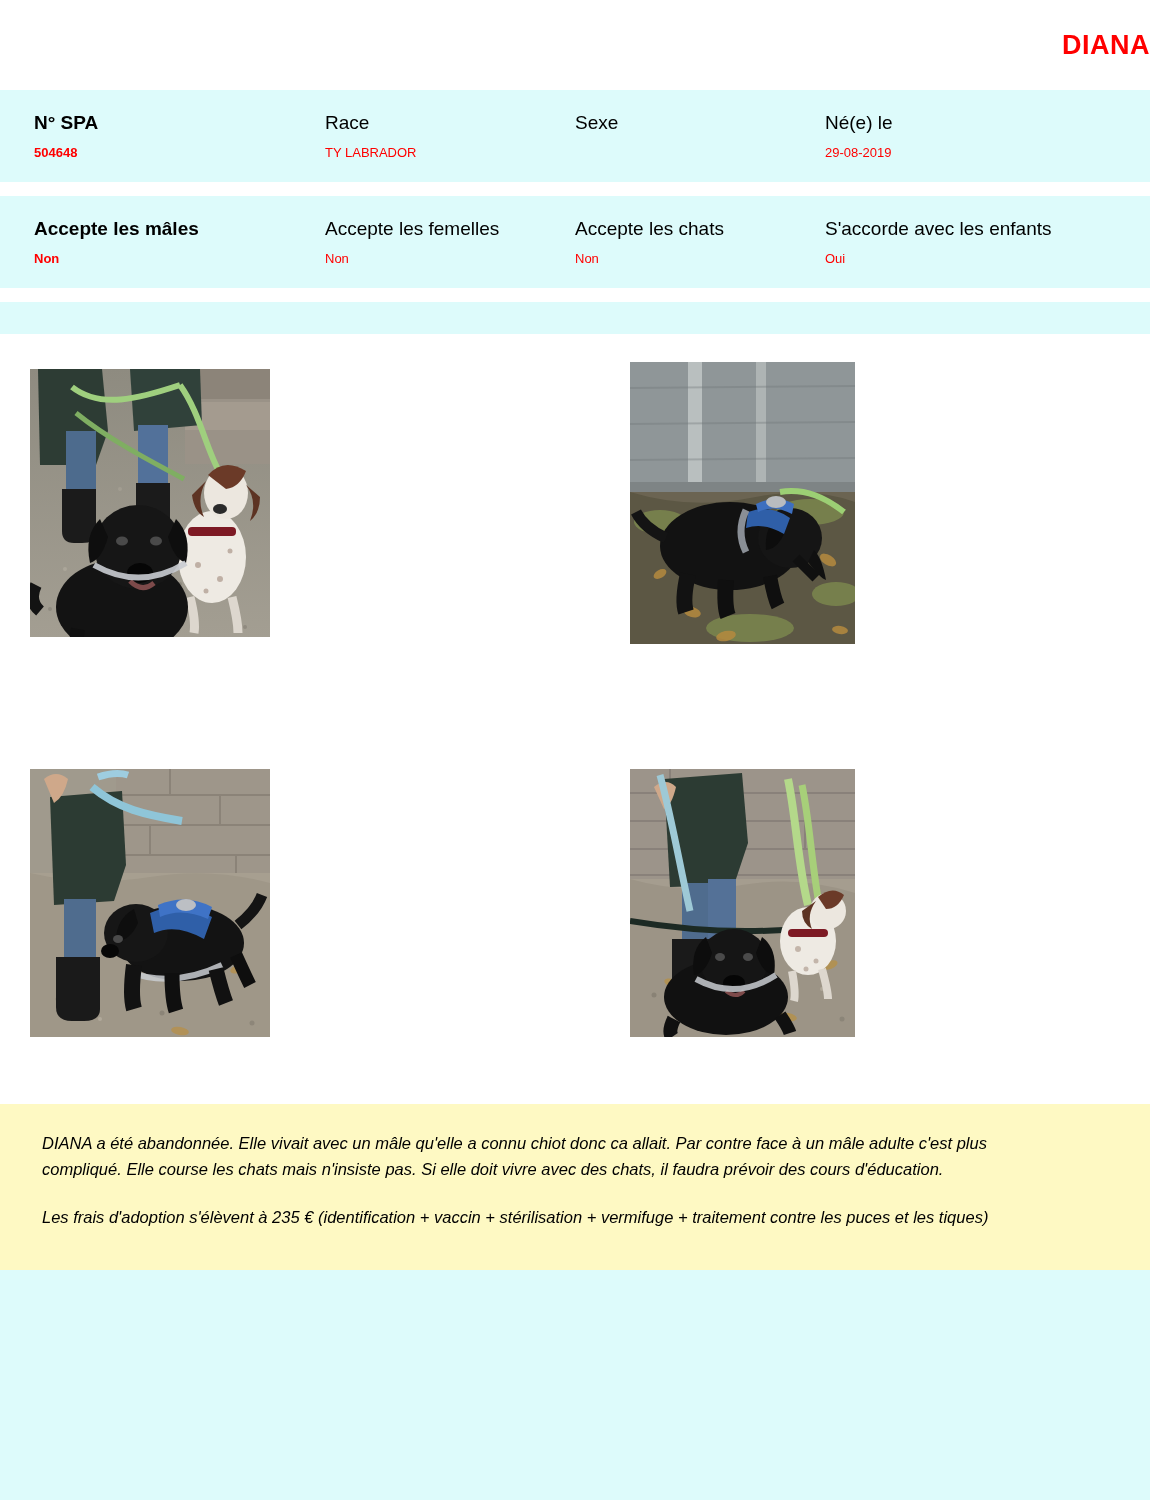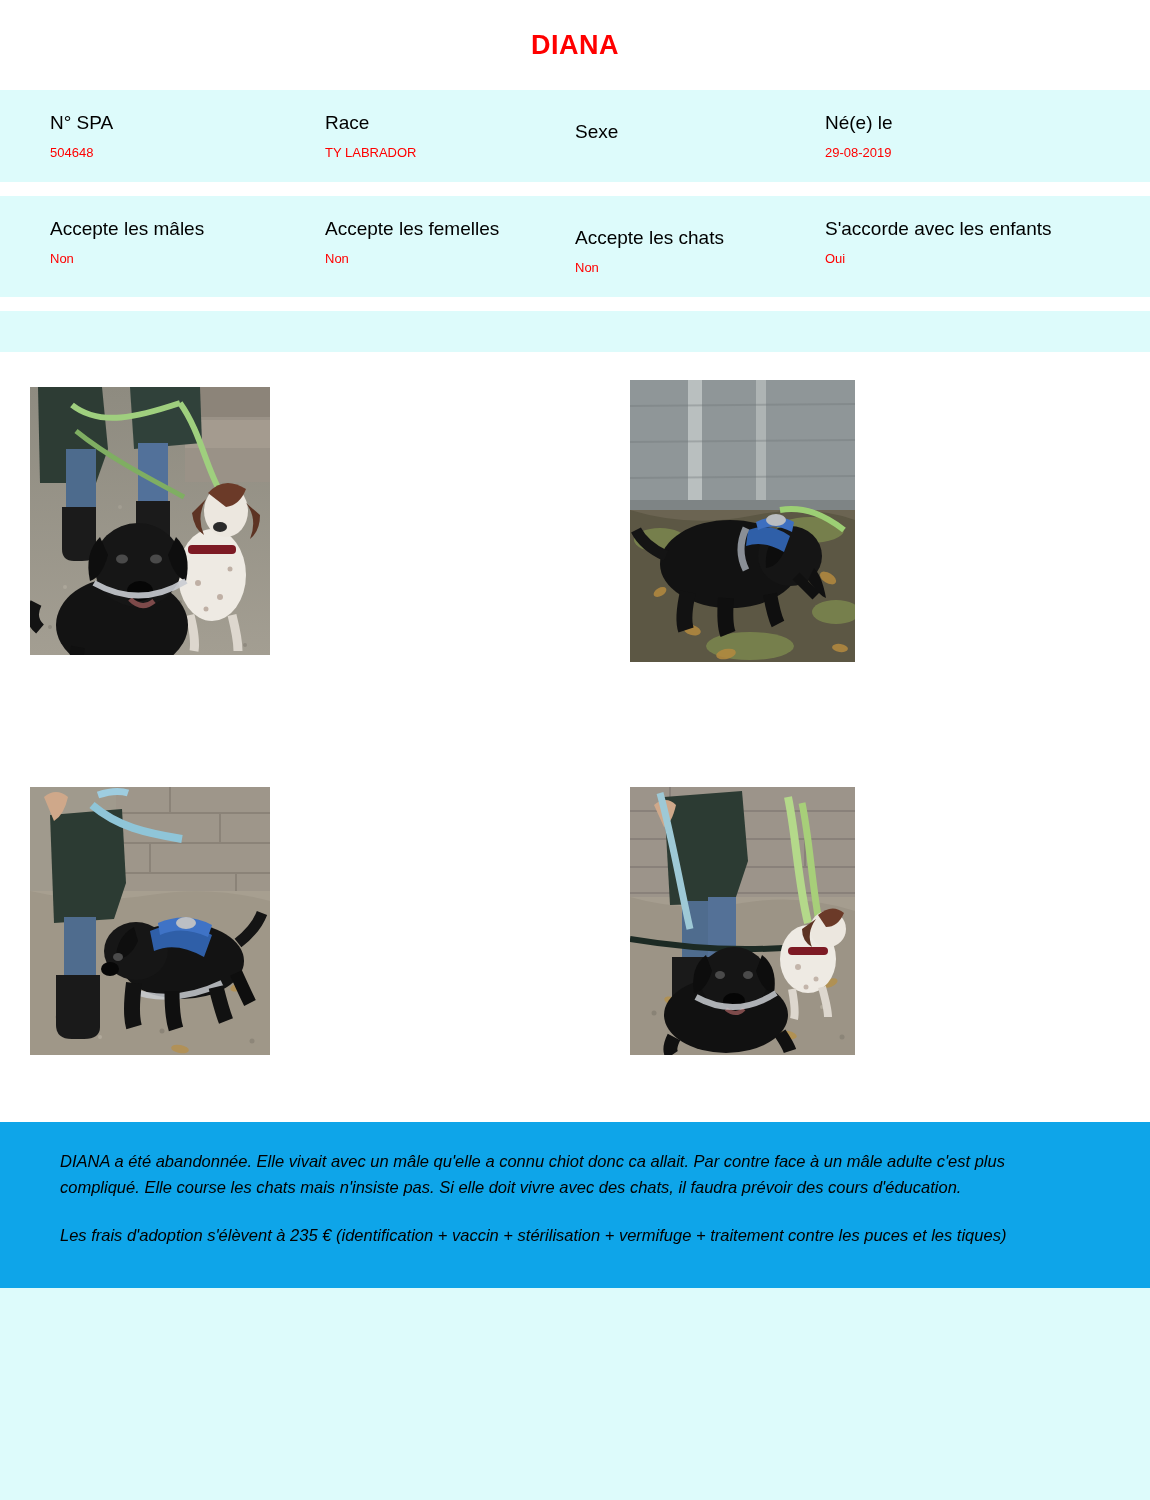--- a/index.html
+++ b/index.html
@@ -20,43 +20,43 @@
     width: 1150px;
     height: 1500px;
     position: relative;
   }
 
   
   .title-bar {
     height: 90px;
     display: flex;
     align-items: center;
-    justify-content: center;
+    justify-content: flex-end;
     background: #ffffff;
   }
   .title {
     color: #ff0000;
     font-size: 27px;
     font-weight: bold;
     letter-spacing: 0.5px;
   }
   .info-row {
     display: flex;
     background: #ddfbfb;
   }
   .row-gap {
     height: 14px;
     background: #ffffff;
   }
   .info-cell {
     padding: 18px 0 14px 0;
   }
-  .c1 { width: 275px; padding-left: 50px; box-sizing: border-box; }
+  .c1 { width: 275px; padding-left: 34px; box-sizing: border-box; font-weight: bold; }
   .c2 { width: 275px; padding-left: 50px; box-sizing: border-box; }
-  .c3 { width: 275px; padding-left: 25px; box-sizing: border-box; margin-top: 9px; }
+  .c3 { width: 275px; padding-left: 25px; box-sizing: border-box; }
   .c4 { width: 275px; padding-left: 0px; box-sizing: border-box; }
 
   .field-label {
     font-size: 19px;
     color: #000000;
     line-height: 30px;
     white-space: nowrap;
   }
   .field-value {
     font-size: 13px;
@@ -73,22 +73,22 @@
   }
   .photo {
     position: absolute;
     overflow: hidden;
     background: #8d8d86;
   }
   .photo canvas, .photo svg { display: block; }
 
   
   .desc-block {
-    background: #0ea5e9;
-    padding: 26px 50px 40px 60px;
+    background: #fef9c3;
+    padding: 26px 50px 40px 42px;
     box-sizing: border-box;
   }
   .desc-p {
     font-family: "Liberation Sans", sans-serif;
     font-style: italic;
     font-size: 16.5px;
     line-height: 26px;
     color: #000000;
     margin: 0;
   }

